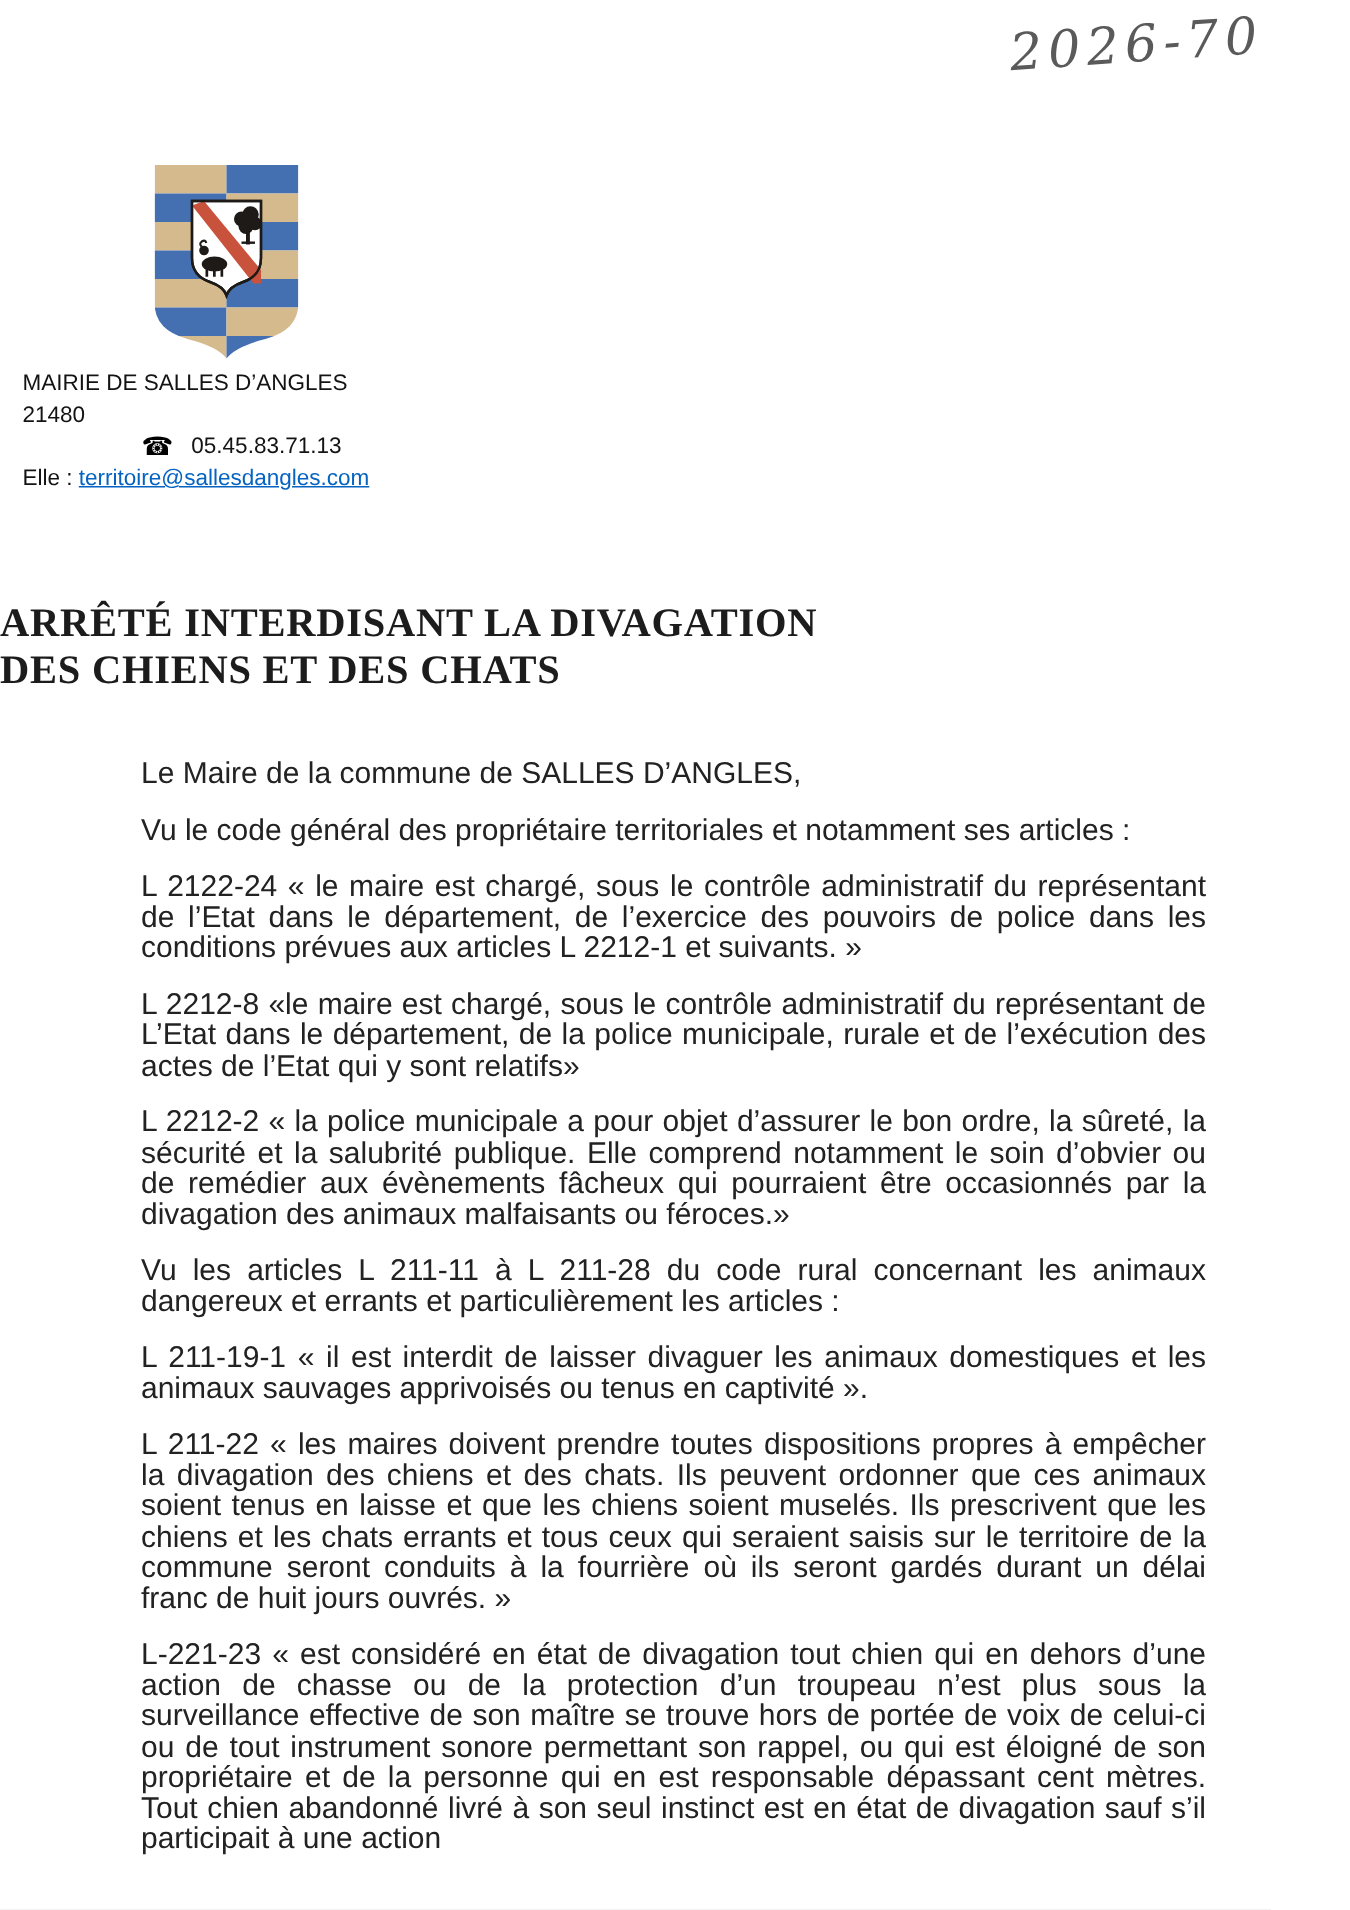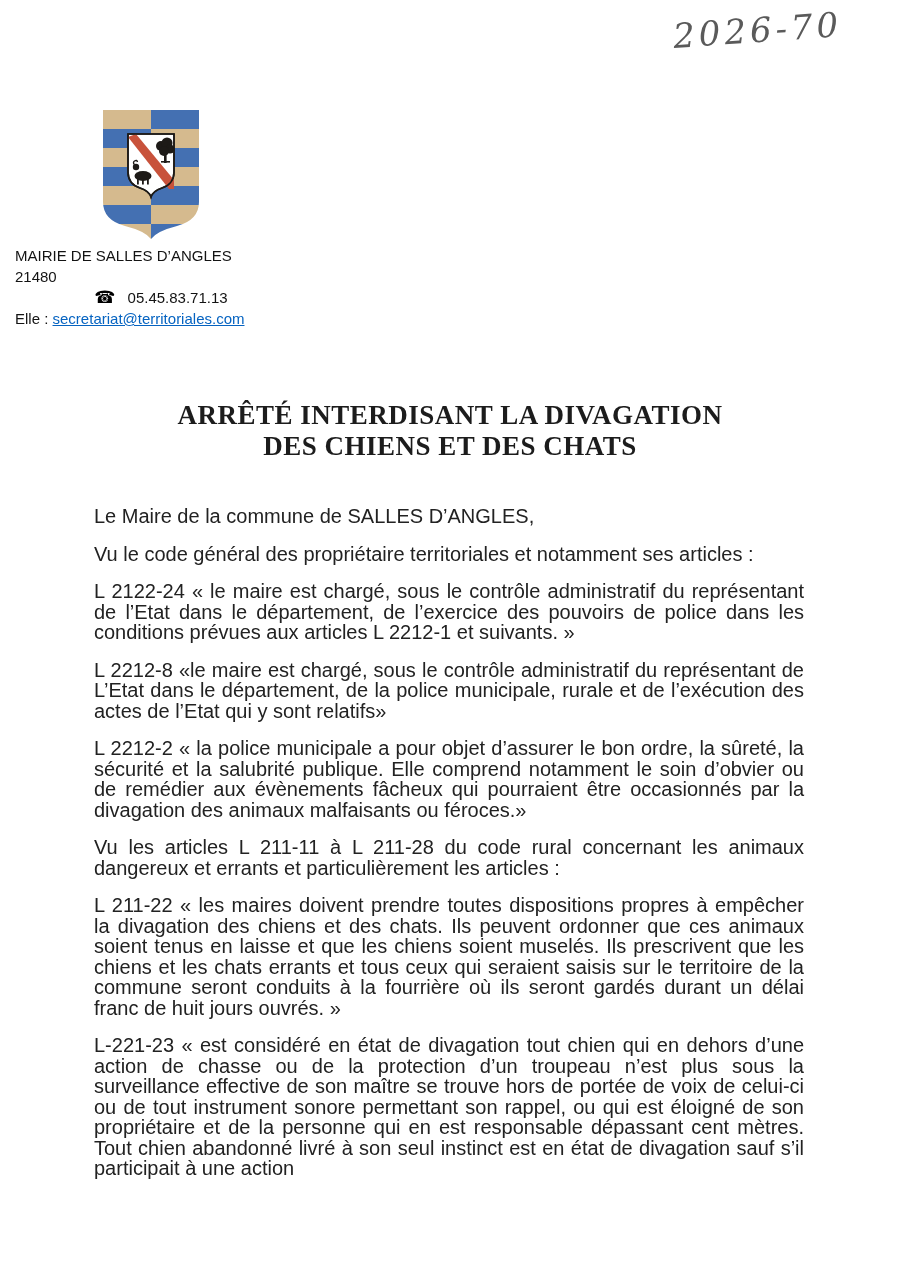--- a/index.html
+++ b/index.html
@@ -31,21 +31,21 @@
     font-size:15px;line-height:20px;color:#131313;
   }
   .header-block .line{margin:0 0 1px 0;}
   .phone-line{display:flex;justify-content:center;align-items:center;gap:12px;}
   .phone-glyph{font-size:17px;line-height:18px;color:#000;}
   .email-line{white-space:nowrap;}
   .email-link{color:#0563c1;text-decoration:underline;cursor:pointer;}
   
   .doc-title{
     position:absolute;left:0;top:400px;width:900px;
-    text-align:center;
+    text-align:left;
     font-family:"Liberation Serif", serif;
     font-weight:bold;
     font-size:27px;line-height:31px;
     color:#1c1c1c;
     letter-spacing:0.5px;
   }
   
   .body-text{
     position:absolute;left:94px;top:506px;width:710px;
     font-size:20px;line-height:20.5px;color:#222;
@@ -117,33 +117,34 @@
   <div class="header-block">
     <div class="line">MAIRIE DE SALLES D’ANGLES</div>
     <div class="line">21480</div>
     <div class="line phone-line">
       <span class="phone-glyph">☎</span>
       <span>05.45.83.71.13</span>
     </div>
     <div class="line email-line">
       <span>Elle :</span>
       <span> </span>
-      <a class="email-link">secretariat@territoriales.com</a>
+      <a class="email-link">territoire@sallesdangles.com</a>
     </div>
   </div>
 
   <div class="doc-title">
     <div>ARRÊTÉ INTERDISANT LA DIVAGATION</div>
     <div>DES CHIENS ET DES CHATS</div>
   </div>
 
   <div class="body-text">
     <p>Le Maire de la commune de SALLES D’ANGLES,</p>
     <p>Vu le code général des propriétaire territoriales et notamment ses articles :</p>
     <p>L 2122-24 « le maire est chargé, sous le contrôle administratif du représentant de l’Etat dans le département, de l’exercice des pouvoirs de police dans les conditions prévues aux articles L 2212-1 et suivants. »</p>
     <p>L 2212-8 «le maire est chargé, sous le contrôle administratif du représentant de L’Etat dans le département, de la police municipale, rurale et de l’exécution des actes de l’Etat qui y sont relatifs»</p>
     <p>L 2212-2 « la police municipale a pour objet d’assurer le bon ordre, la sûreté, la sécurité et la salubrité publique. Elle comprend notamment le soin d’obvier ou de remédier aux évènements fâcheux qui pourraient être occasionnés par la divagation des animaux malfaisants ou féroces.»</p>
     <p>Vu les articles L 211-11 à L 211-28 du code rural concernant les animaux dangereux et errants et particulièrement les articles :</p>
+    <p>L 211-19-1 « il est interdit de laisser divaguer les animaux domestiques et les animaux sauvages apprivoisés ou tenus en captivité ».</p>
     <p>L 211-22 « les maires doivent prendre toutes dispositions propres à empêcher la divagation des chiens et des chats. Ils peuvent ordonner que ces animaux soient tenus en laisse et que les chiens soient muselés. Ils prescrivent que les chiens et les chats errants et tous ceux qui seraient saisis sur le territoire de la commune seront conduits à la fourrière où ils seront gardés durant un délai franc de huit jours ouvrés. »</p>
     <p>L-221-23 « est considéré en état de divagation tout chien qui en dehors d’une action de chasse ou de la protection d’un troupeau n’est plus sous la surveillance effective de son maître se trouve hors de portée de voix de celui-ci ou de tout instrument sonore permettant son rappel, ou qui est éloigné de son propriétaire et de la personne qui en est responsable dépassant cent mètres. Tout chien abandonné livré à son seul instinct est en état de divagation sauf s’il participait à une action</p>
   </div>
 
 </div>
 
 </body></html>

